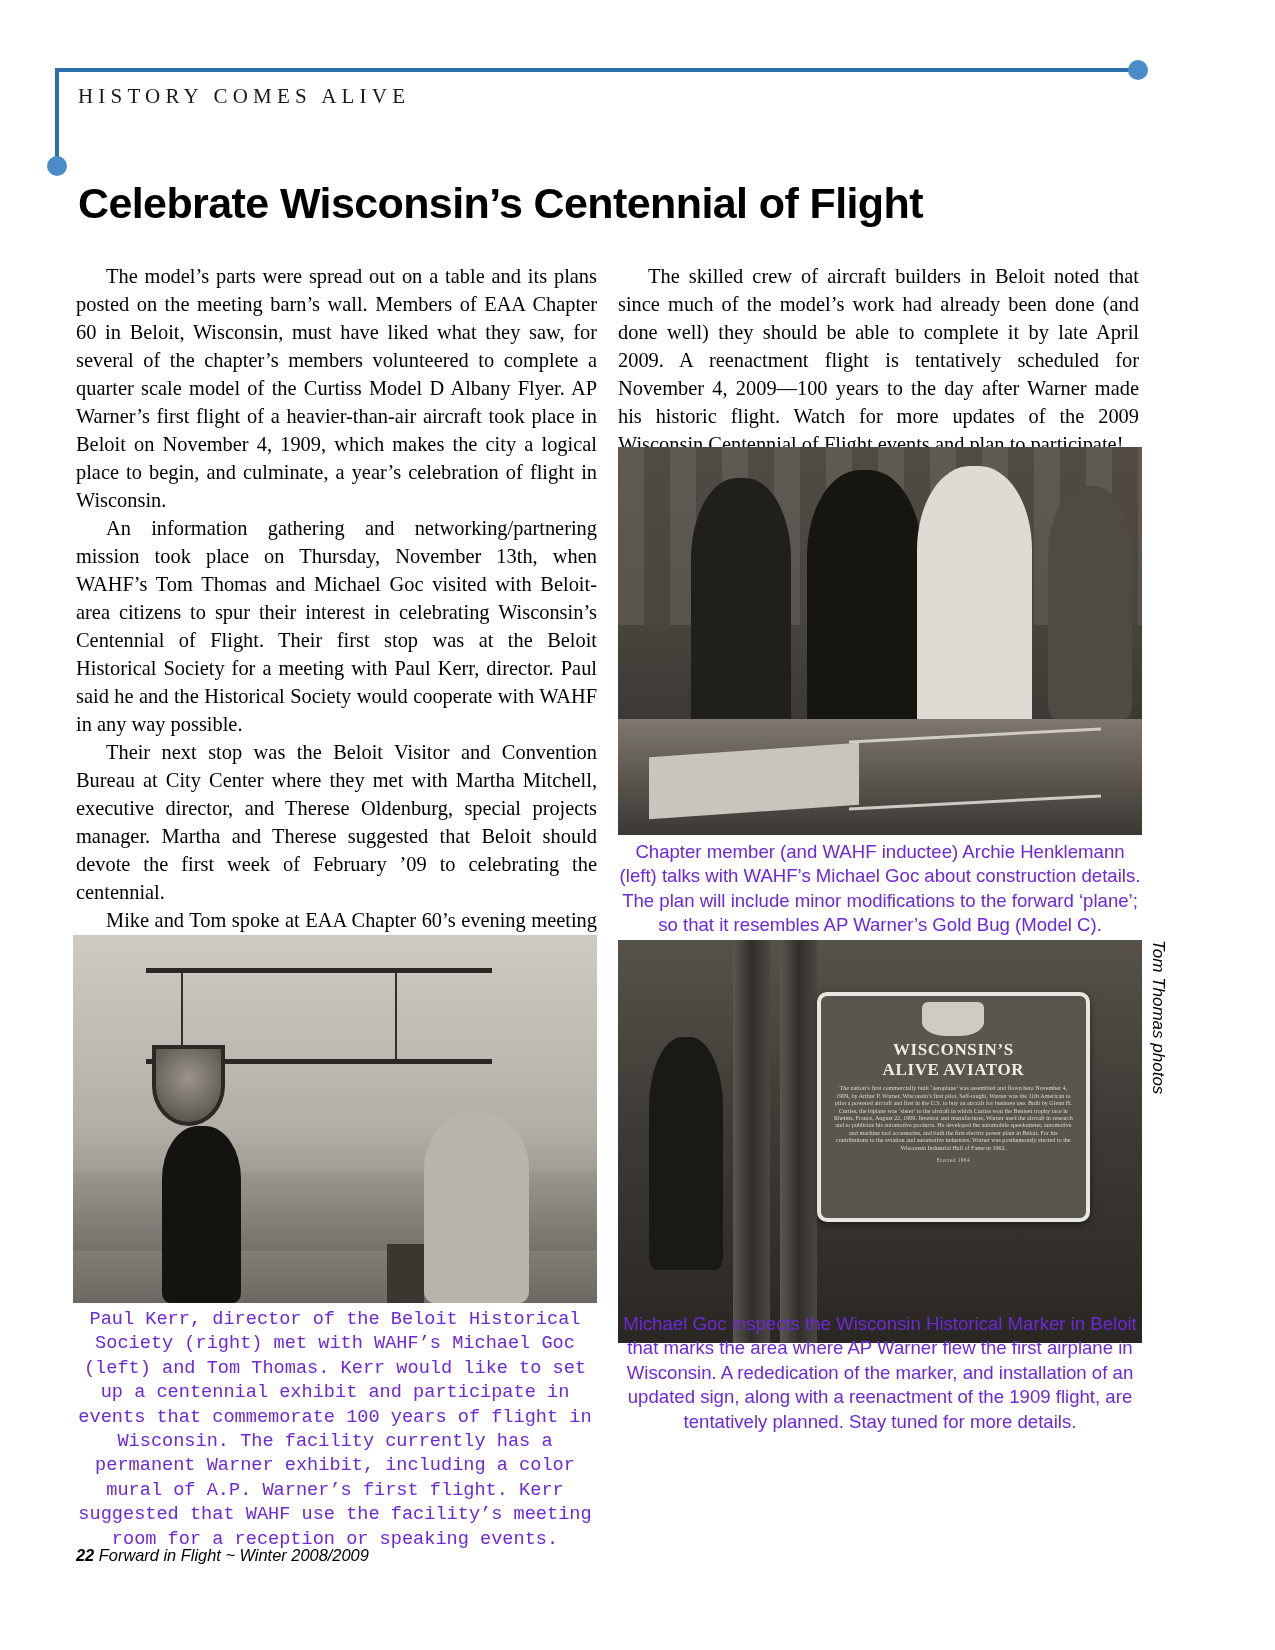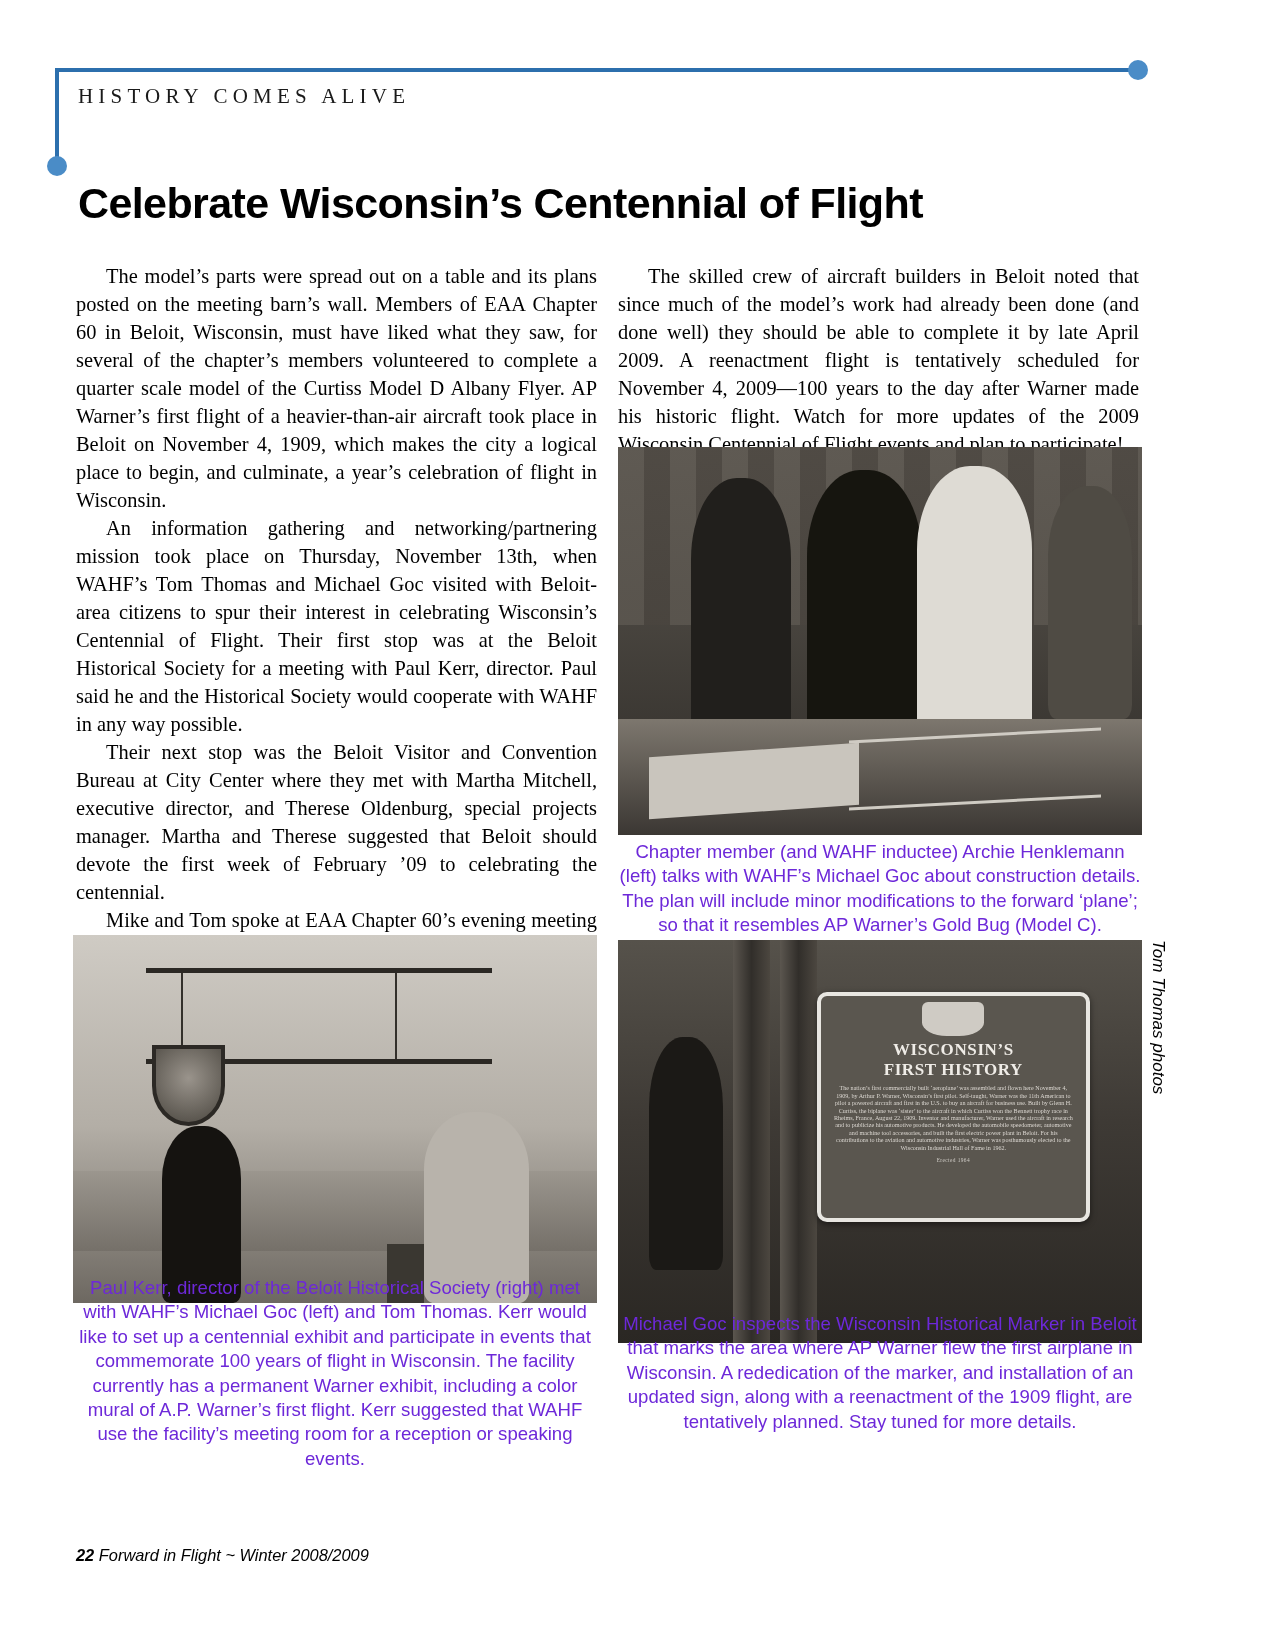--- a/index.html
+++ b/index.html
@@ -129,21 +129,21 @@
   .sign-erect{ font-size:5.4px; margin-top:5px; letter-spacing:.4px; color:#cfccc6; }
 
   
   .caption {
     position:absolute;
     font-family:"Liberation Sans", sans-serif;
     font-size:18.6px; line-height:24.4px;
     text-align:center; color:#6d28d9;
   }
   .cap-top-right { left:618px; top:840px; width:524px; }
-  .cap-bottom-left { left:73px; top:1276px; width:524px; }
+  .cap-bottom-left { left:73px; top:1308px; width:524px;font-family:Liberation Mono, monospace; }
   .cap-bottom-right { left:618px; top:1312px; width:524px; }
 
   
   .credit {
     position:absolute; left:1148px; top:940px;
     font-family:"Liberation Sans", sans-serif;
     font-style:italic; font-size:17px; color:#000;
     transform-origin:left top;
     transform:rotate(90deg) translateY(-100%);
     white-space:nowrap;
@@ -209,21 +209,21 @@
   <div class="caption cap-bottom-left">Paul Kerr, director of the Beloit Historical Society (right) met with WAHF’s Michael Goc (left) and Tom Thomas. Kerr would like to set up a centennial exhibit and participate in events that commemorate 100 years of flight in Wisconsin. The facility currently has a permanent Warner exhibit, including a color mural of A.P. Warner’s first flight. Kerr suggested that WAHF use the facility’s meeting room for a reception or speaking events.</div>
 
   <div class="photo photo-bottom-right">
     <div class="ph-bg marker">
       <div class="post" style="left:22%;"></div>
       <div class="post" style="left:31%;"></div>
       <div class="fig" style="left:6%;top:24%;width:14%;height:58%;background:#1b1916;"></div>
       <div class="sign">
         <div class="sign-badge"></div>
         <div class="sign-t1">WISCONSIN’S</div>
-        <div class="sign-t1">FIRST HISTORY</div>
+        <div class="sign-t1">ALIVE AVIATOR</div>
         <div class="sign-body">The nation’s first commercially built ‘aeroplane’ was assembled and flown here November 4, 1909, by Arthur P. Warner, Wisconsin’s first pilot. Self-taught, Warner was the 11th American to pilot a powered aircraft and first in the U.S. to buy an aircraft for business use. Built by Glenn H. Curtiss, the biplane was ‘sister’ to the aircraft in which Curtiss won the Bennett trophy race in Rheims, France, August 22, 1909. Inventor and manufacturer, Warner used the aircraft in research and to publicize his automotive products. He developed the automobile speedometer, automotive and machine tool accessories, and built the first electric power plant in Beloit. For his contributions to the aviation and automotive industries, Warner was posthumously elected to the Wisconsin Industrial Hall of Fame in 1962.</div>
         <div class="sign-erect">Erected 1964</div>
       </div>
     </div>
   </div>
   <div class="caption cap-bottom-right">Michael Goc inspects the Wisconsin Historical Marker in Beloit that marks the area where AP Warner flew the first airplane in Wisconsin. A rededication of the marker, and installation of an updated sign, along with a reenactment of the 1909 flight, are tentatively planned. Stay tuned for more details.</div>
 
   <div class="credit">Tom Thomas photos</div>
 
   <div class="footer">

